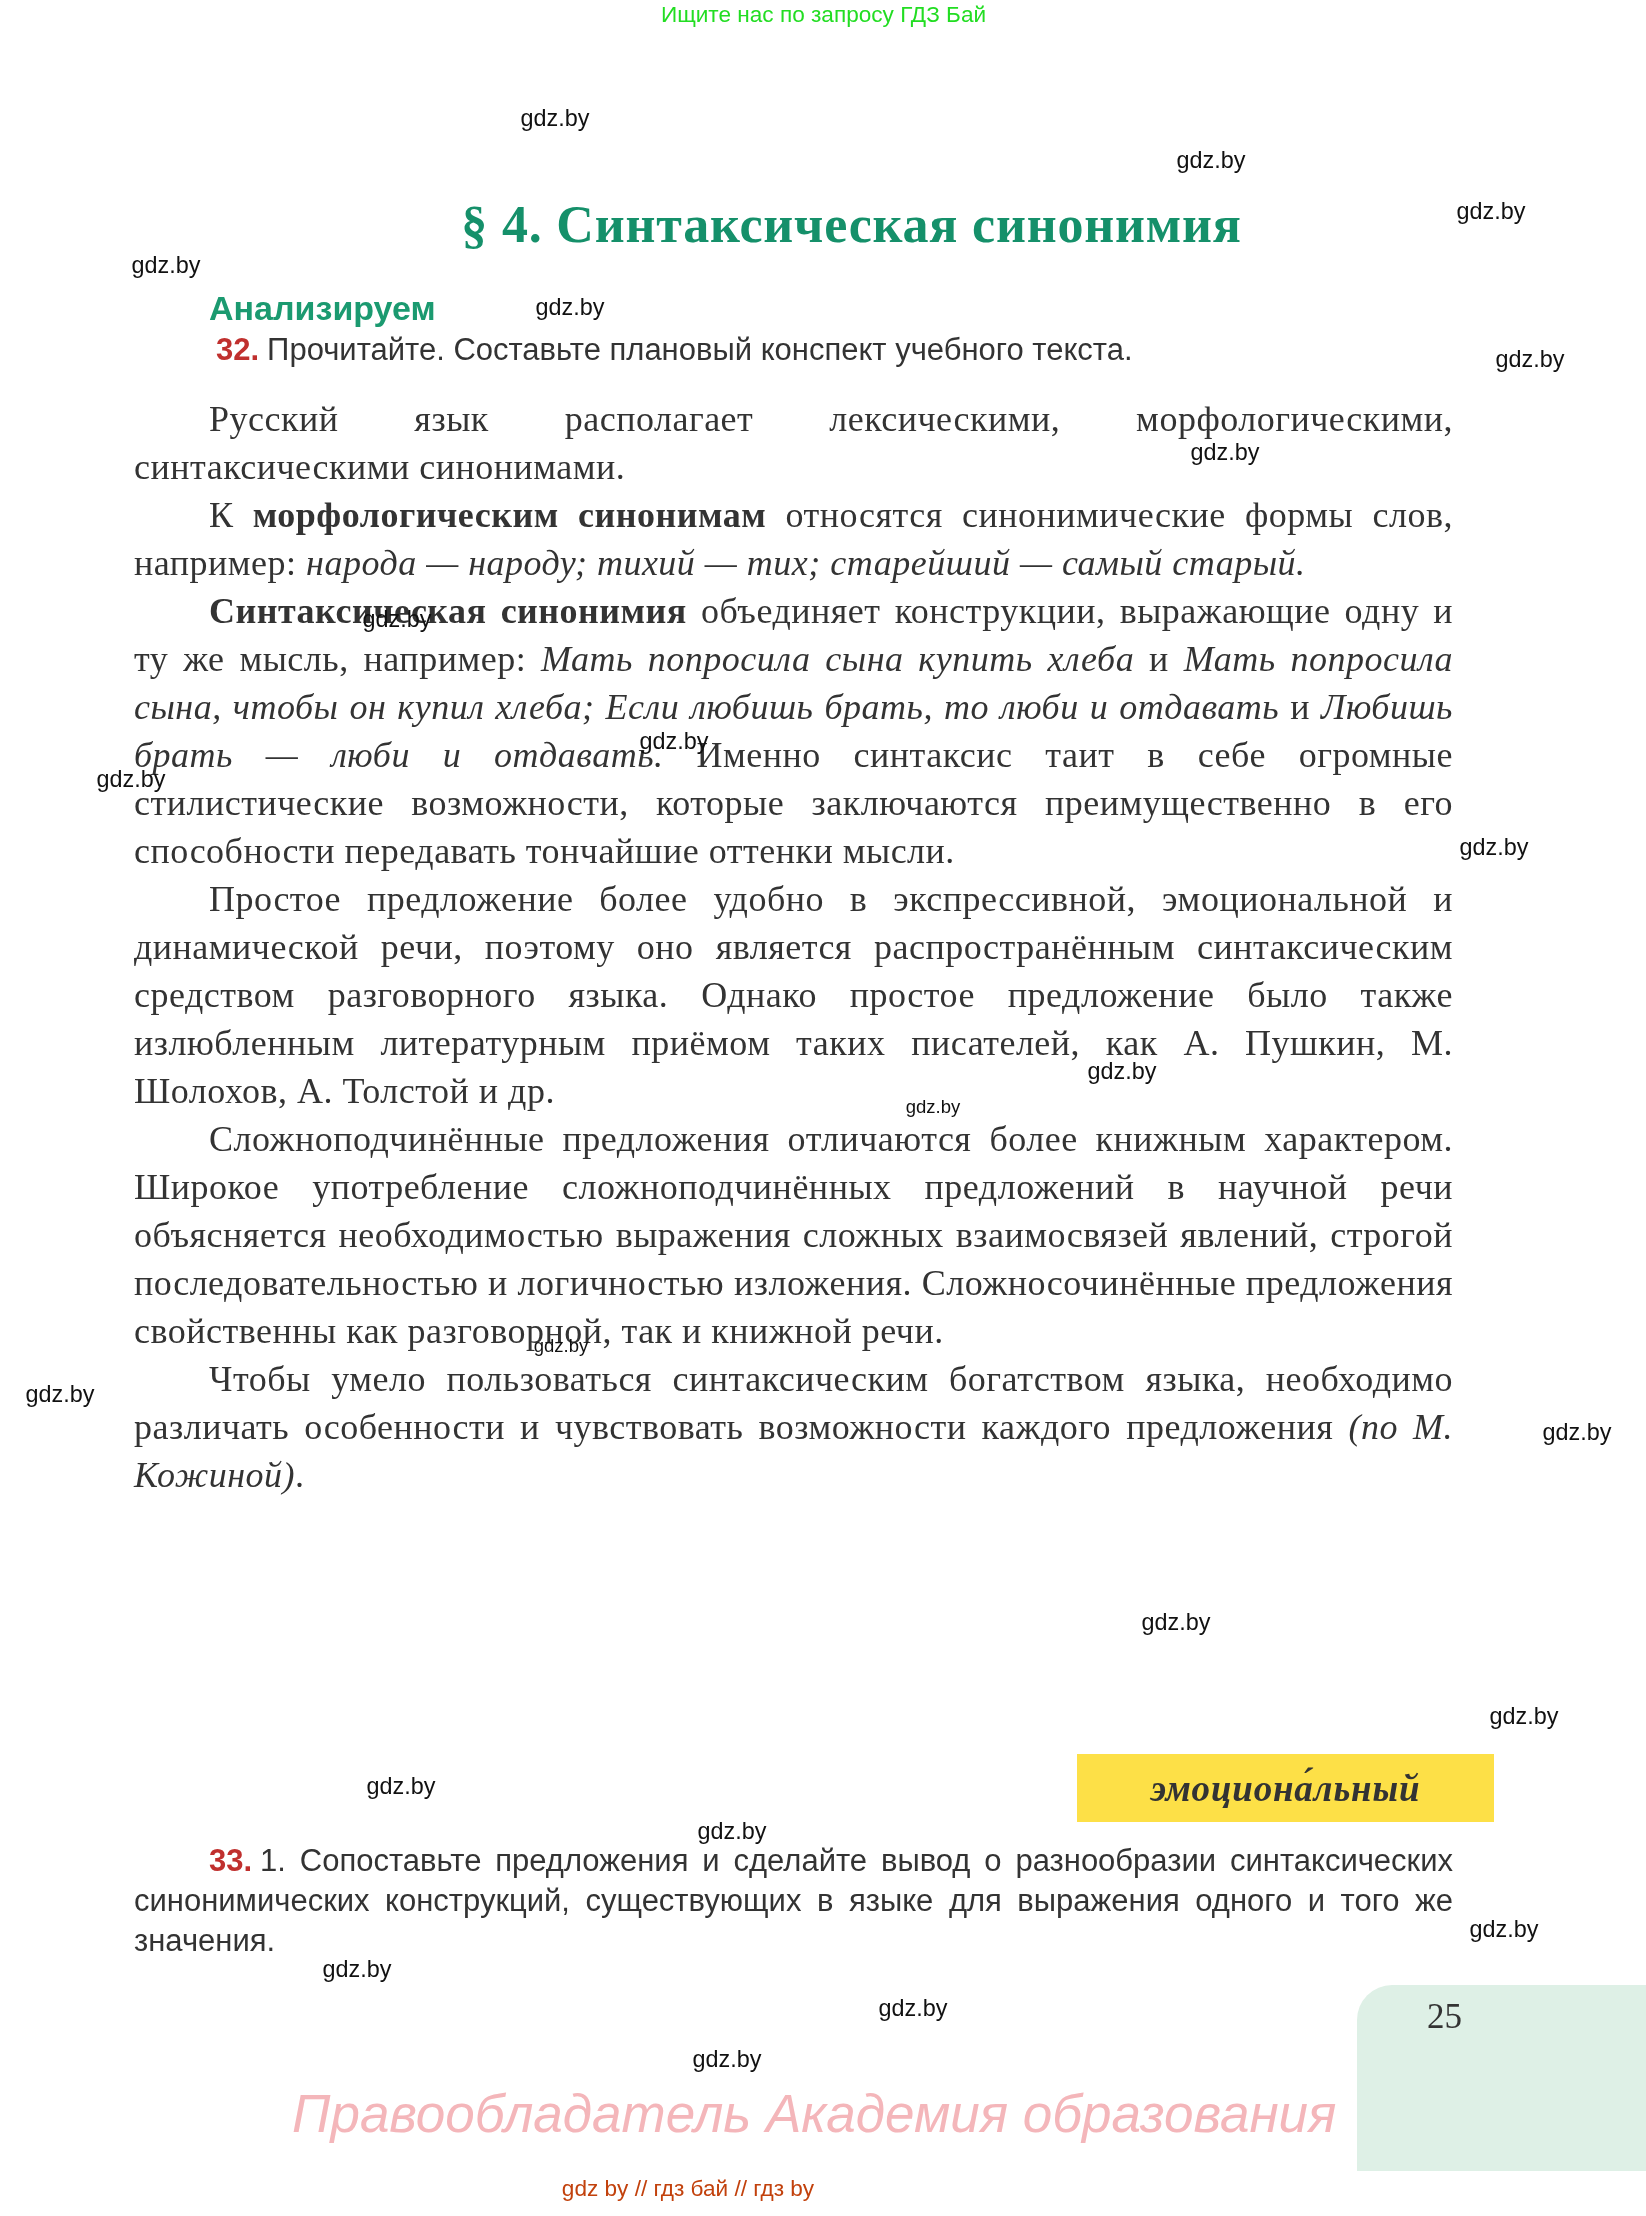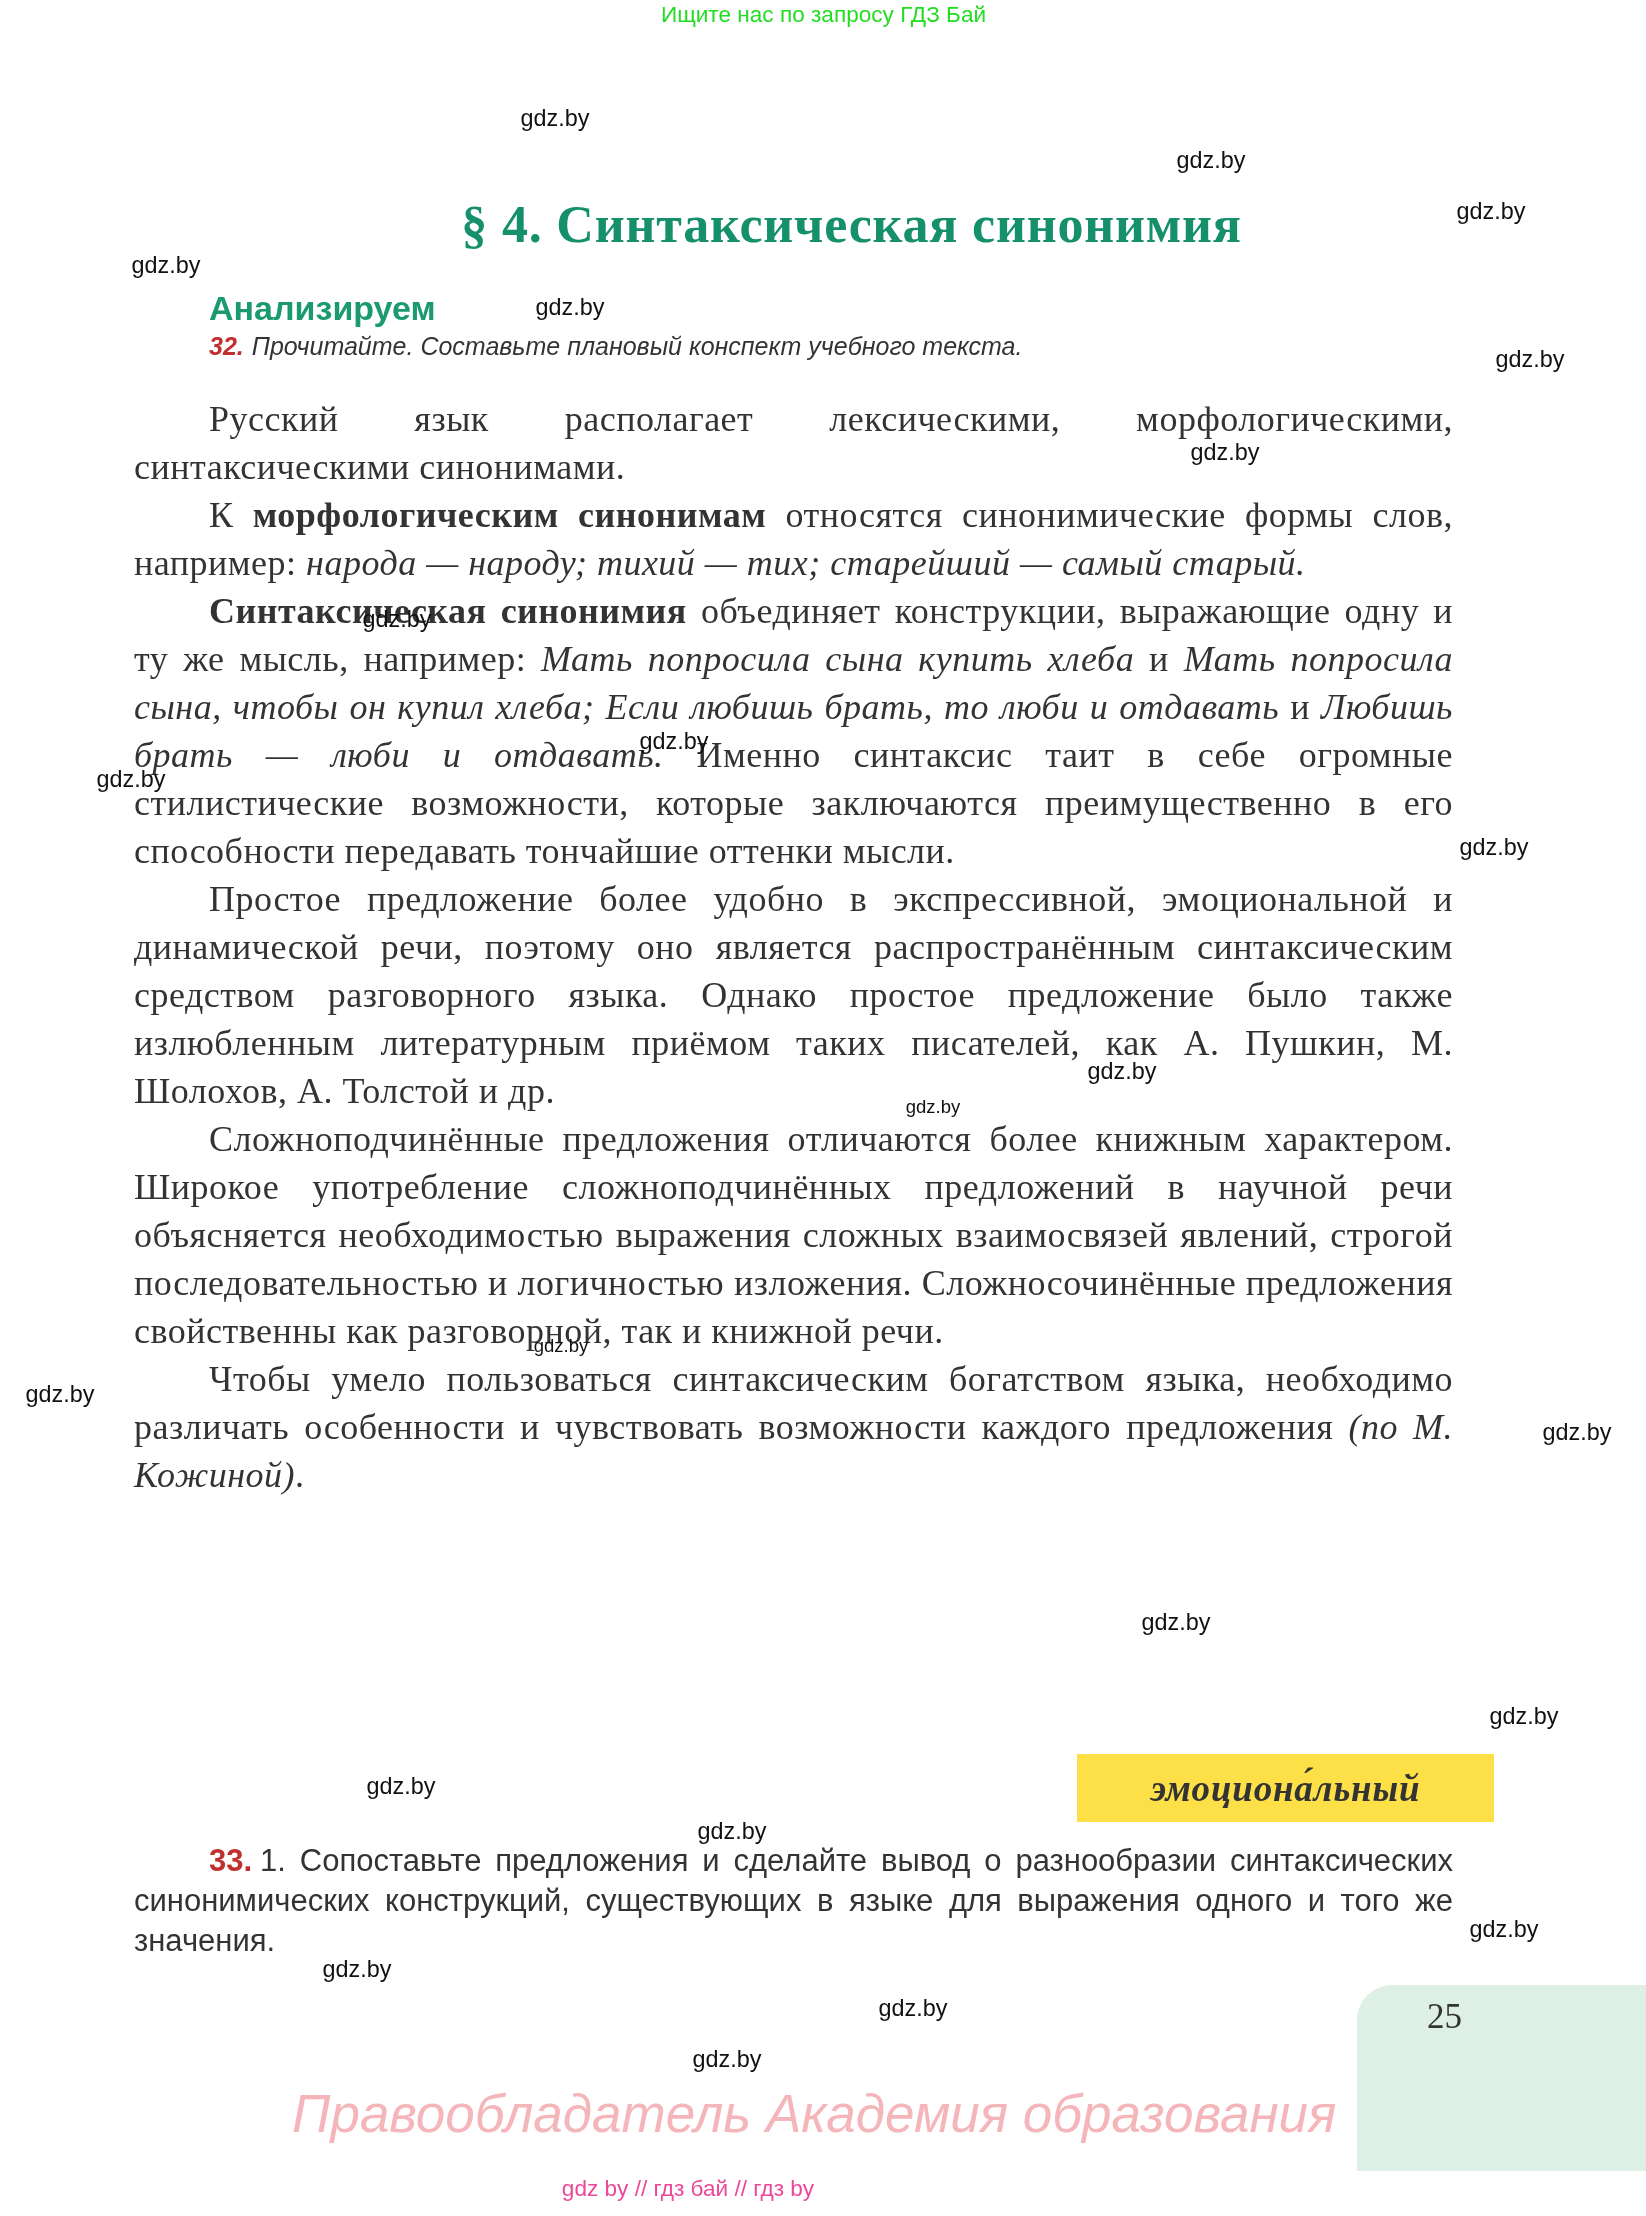--- a/index.html
+++ b/index.html
@@ -17,22 +17,22 @@
     left:0; width:1647px; top:195px; text-align:center;
     font-family:"Liberation Serif", serif; font-weight:bold; font-size:52px;
     color:#15906a; letter-spacing:0.8px;padding-left:28px;
   }
   .analyze-label {
     left:209px; top:289px;
     font-family:"Liberation Sans", sans-serif; font-weight:bold; font-size:34px;
     color:#1b9a70;
   }
   .task-line {
-    left:209px; top:332px;
-    font-family:"Liberation Sans", sans-serif; font-size:25px; color:#333333;font-style:italic;
+    left:216px; top:332px;
+    font-family:"Liberation Sans", sans-serif; font-size:31px; color:#333333;
   }
   .task-num { color:#c0302e; font-weight:bold; margin-right:8px; }
   .body-text {
     left:134px; top:395px; width:1319px;
     font-family:"Liberation Serif", serif; font-size:36px; line-height:48px;
     color:#333333; text-align:justify; letter-spacing:0.5px;
   }
   .body-text p { margin:0; text-indent:75px; hyphens:manual; }
   .body-text b { font-weight:bold; }
   .body-text i { font-style:italic; }
@@ -60,21 +60,21 @@
     left:1402px; top:1997px; width:60px; text-align:right;
     font-family:"Liberation Serif", serif; font-size:35px; color:#333333;
   }
   .copyright {
     left:292px; top:2083px; width:1064px; text-align:left;
     font-family:"Liberation Sans", sans-serif; font-style:italic; font-size:53px;
     color:#f4b6ba; white-space:nowrap;
   }
   .bottom-links {
     left:0; width:1376px; top:2176px; text-align:center;
-    font-family:"Liberation Sans", sans-serif; font-size:22.6px; color:#ec4899;
+    font-family:"Liberation Sans", sans-serif; font-size:22.6px; color:#c2410c;
   }
   .wm {
     position:absolute; transform:translate(-50%,-50%);
     font-family:"Liberation Sans", sans-serif; font-size:23.4px; color:#111111;
     white-space:nowrap;
   }
   .wm.small { font-size:18.5px; }
 </style>
 </head>
 <body>

